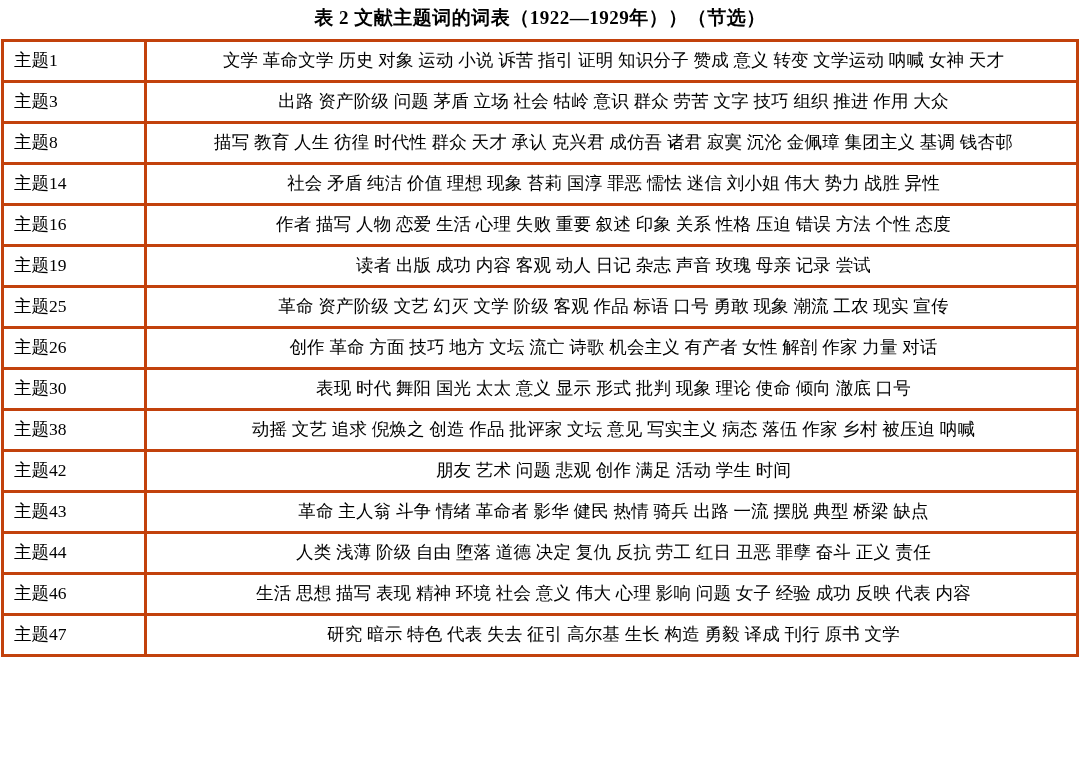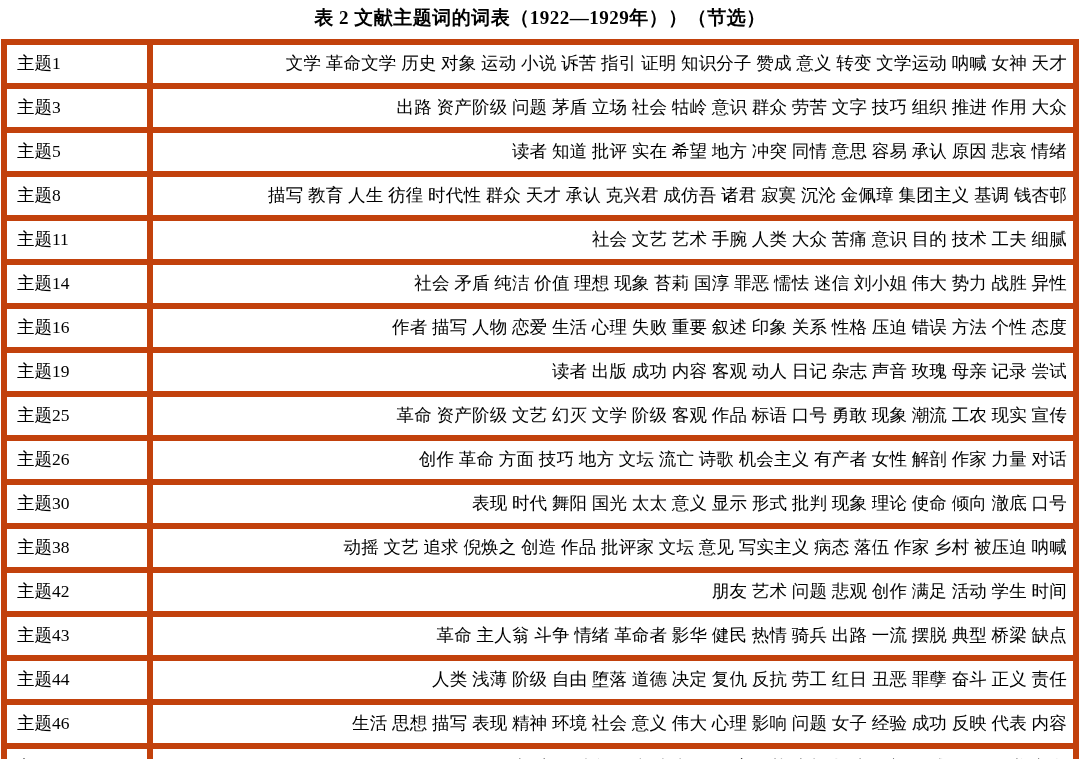--- a/index.html
+++ b/index.html
@@ -28,65 +28,57 @@
     padding: 5px 0 8px 0;
     font-family: "Liberation Serif", "DejaVu Serif", serif;
   }
   table.topic-table {
     border-collapse: collapse;
     width: 1078px;
     margin: 0 1px;
     table-layout: fixed;
   }
   table.topic-table td {
-    border: 6px solid #c2410c;
+    border: 3px solid #c2410c;
     font-size: 17.5px;
     line-height: 1.2;
     padding: 8px 6px 9px 10px;
     vertical-align: middle;
     font-family: "Liberation Serif", "DejaVu Serif", serif;
   }
   td.topic-label {
     width: 124px;
     text-align: left;
     padding-left: 12px;
     white-space: nowrap;
   }
   td.topic-words {
-    text-align: right;
+    text-align: center;
     letter-spacing: 0.2px;
     word-break: break-all;
   }
 </style>
 </head>
 <body>
 
 <div class="page">
   <div class="table-caption">表 2    文献主题词的词表（1922—1929年））（节选）</div>
   <table class="topic-table">
     <tbody>
       <tr>
         <td class="topic-label">主题1</td>
         <td class="topic-words">文学 革命文学 历史 对象 运动 小说 诉苦 指引 证明 知识分子 赞成 意义 转变 文学运动 呐喊 女神 天才</td>
       </tr>
       <tr>
         <td class="topic-label">主题3</td>
         <td class="topic-words">出路 资产阶级 问题 茅盾 立场 社会 牯岭 意识 群众 劳苦 文字 技巧 组织 推进 作用 大众</td>
       </tr>
       <tr>
-        <td class="topic-label">主题5</td>
-        <td class="topic-words">读者 知道 批评 实在 希望 地方 冲突 同情 意思 容易 承认 原因 悲哀 情绪</td>
-      </tr>
-      <tr>
         <td class="topic-label">主题8</td>
         <td class="topic-words">描写 教育 人生 彷徨 时代性 群众 天才 承认 克兴君 成仿吾 诸君 寂寞 沉沦 金佩璋 集团主义 基调 钱杏邨</td>
-      </tr>
-      <tr>
-        <td class="topic-label">主题11</td>
-        <td class="topic-words">社会 文艺 艺术 手腕 人类 大众 苦痛 意识 目的 技术 工夫 细腻</td>
       </tr>
       <tr>
         <td class="topic-label">主题14</td>
         <td class="topic-words">社会 矛盾 纯洁 价值 理想 现象 苔莉 国淳 罪恶 懦怯 迷信 刘小姐 伟大 势力 战胜 异性</td>
       </tr>
       <tr>
         <td class="topic-label">主题16</td>
         <td class="topic-words">作者 描写 人物 恋爱 生活 心理 失败 重要 叙述 印象 关系 性格 压迫 错误 方法 个性 态度</td>
       </tr>
       <tr>

